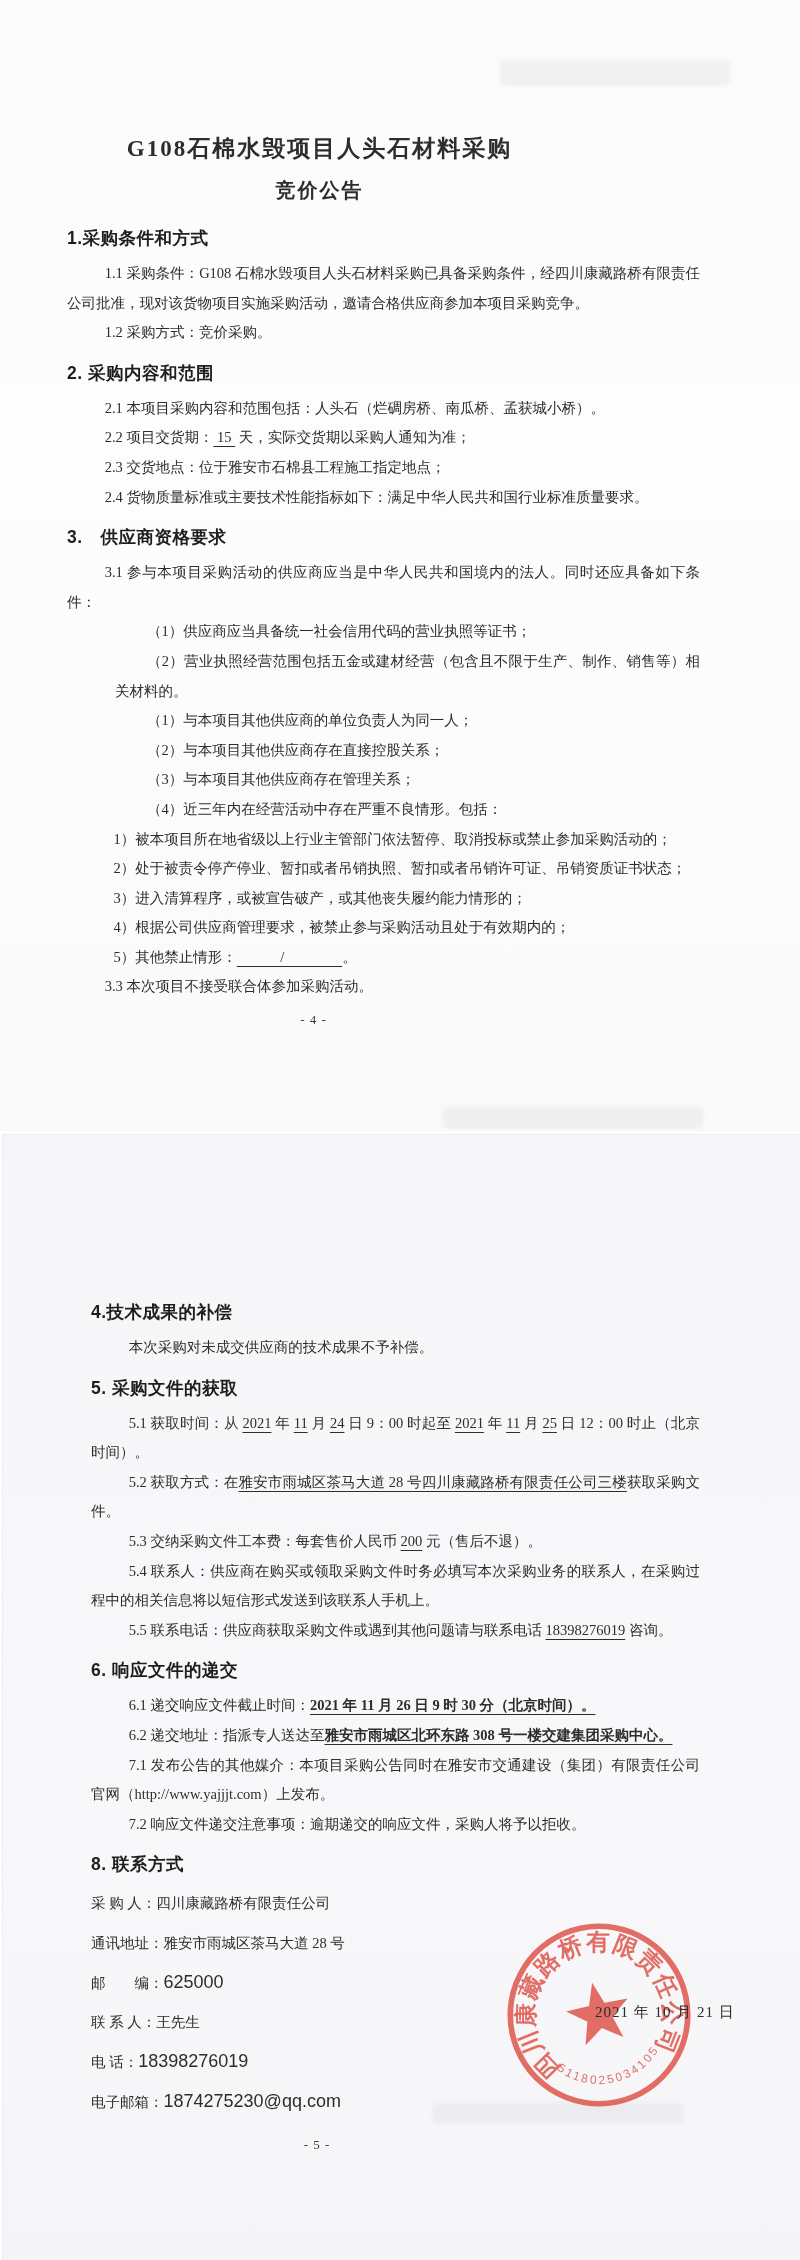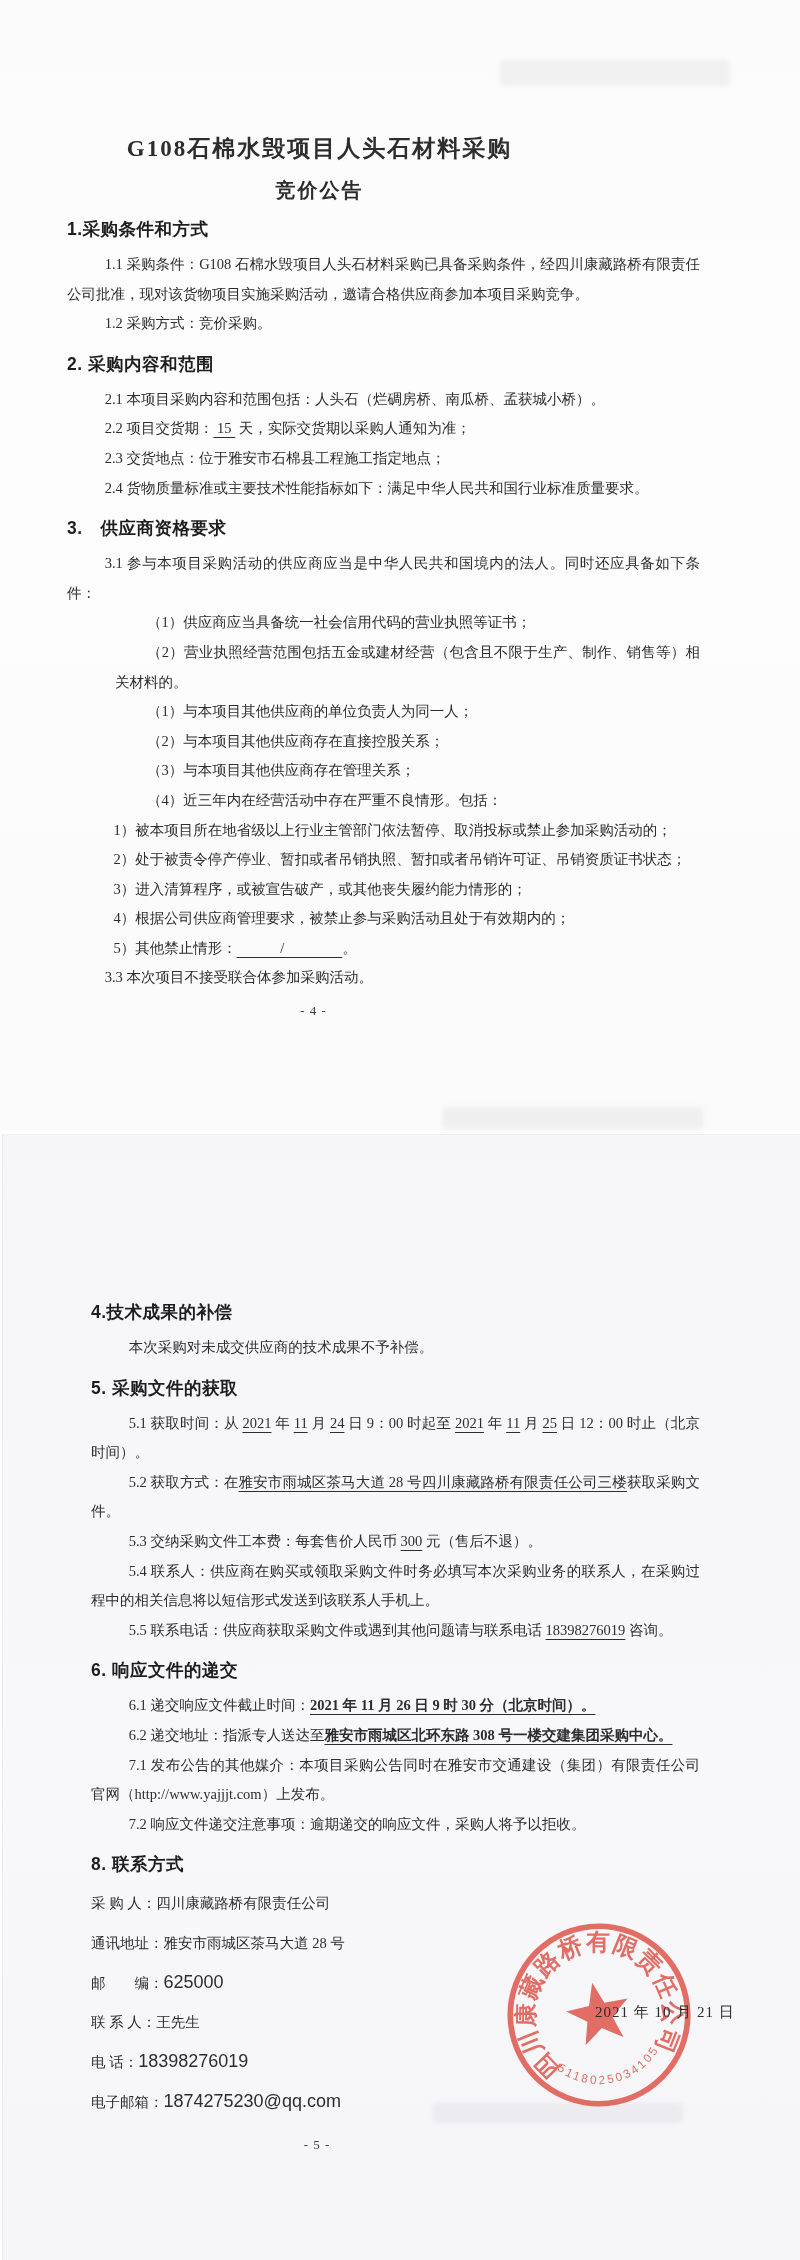--- a/index.html
+++ b/index.html
@@ -11,21 +11,21 @@
   #page-2{top:1134px;height:1126px;background:linear-gradient(180deg,#f6f6f9 0%,#f8f8fb 60%,#f5f5f8 100%);
           left:2px;width:798px;border-left:1px solid #ececf0;border-top:1px solid #efeff3;
           padding:152px 100px 0 88px;}
   .gap{position:absolute;top:1131px;left:0;width:800px;height:3px;background:#ffffff;}
   .doc-title{font-size:23px;font-weight:bold;letter-spacing:2px;text-align:center;
              transform:translateX(-64px);line-height:34px;}
   .doc-subtitle{font-size:20px;font-weight:bold;letter-spacing:2px;text-align:center;
                 transform:translateX(-64px);line-height:30px;margin-top:9px;}
   h2{font-family:"Liberation Sans","DejaVu Sans",sans-serif;font-size:17.5px;font-weight:bold;
      color:#1e1e1e;margin:10px 0 6px 0;line-height:30px;letter-spacing:.5px;}
-  #page-1 h2:first-of-type{margin-top:9px;}
+  #page-1 h2:first-of-type{margin-top:18px;}
   p{margin:0;font-size:14.5px;line-height:29.6px;text-align:justify;color:#2d2d2d;}
   .ind1{text-indent:2.6em;}
   .ind2{text-indent:2.2em;margin-left:48px;}
   .ind3{text-indent:3.2em;}
   .noind{text-indent:0;margin-top:9px;}
   .u{text-decoration:underline;text-underline-offset:4px;}
   .bu{font-weight:bold;text-decoration:underline;text-underline-offset:4px;}
   .pagenum{font-size:13px;text-align:center;letter-spacing:1px;color:#3a3a3a;}
   #page-1 .pagenum{margin-top:10px;transform:translateX(-70px);}
   #page-2 .pagenum{position:absolute;left:0;top:1002px;width:800px;transform:translateX(-86px);}
@@ -82,21 +82,21 @@
   <div class="page" id="page-2">
     <div class="smudge" style="left:440px;top:-28px;width:260px;height:22px;"></div>
     <div class="smudge" style="left:430px;top:968px;width:250px;height:20px;"></div>
 
     <h2>4.技术成果的补偿</h2>
     <p class="ind1">本次采购对未成交供应商的技术成果不予补偿。</p>
 
     <h2>5. 采购文件的获取</h2>
     <p class="ind1"><span>5.1 获取时间：从 </span><span class="u">2021</span><span> 年 </span><span class="u">11</span><span> 月 </span><span class="u">24</span><span> 日 9：00 时起至 </span><span class="u">2021</span><span> 年 </span><span class="u">11</span><span> 月 </span><span class="u">25</span><span> 日 12：00 时止（北京时间）。</span></p>
     <p class="ind1"><span>5.2 获取方式：在</span><span class="u">雅安市雨城区茶马大道 28 号四川康藏路桥有限责任公司三楼</span><span>获取采购文件。</span></p>
-    <p class="ind1"><span>5.3 交纳采购文件工本费：每套售价人民币 </span><span class="u">300</span><span> 元（售后不退）。</span></p>
+    <p class="ind1"><span>5.3 交纳采购文件工本费：每套售价人民币 </span><span class="u">200</span><span> 元（售后不退）。</span></p>
     <p class="ind1">5.4 联系人：供应商在购买或领取采购文件时务必填写本次采购业务的联系人，在采购过程中的相关信息将以短信形式发送到该联系人手机上。</p>
     <p class="ind1"><span>5.5 联系电话：供应商获取采购文件或遇到其他问题请与联系电话 </span><span class="u">18398276019</span><span> 咨询。</span></p>
 
     <h2>6. 响应文件的递交</h2>
     <p class="ind1"><span>6.1 递交响应文件截止时间：</span><span class="bu">2021 年 11 月 26 日 9 时 30 分（北京时间）。</span></p>
     <p class="ind1"><span>6.2 递交地址：指派专人送达至</span><span class="bu">雅安市雨城区北环东路 308 号一楼交建集团采购中心。</span></p>
 
     <p class="ind1">7.1 发布公告的其他媒介：本项目采购公告同时在雅安市交通建设（集团）有限责任公司官网（http://www.yajjjt.com）上发布。</p>
     <p class="ind1">7.2 响应文件递交注意事项：逾期递交的响应文件，采购人将予以拒收。</p>
 

